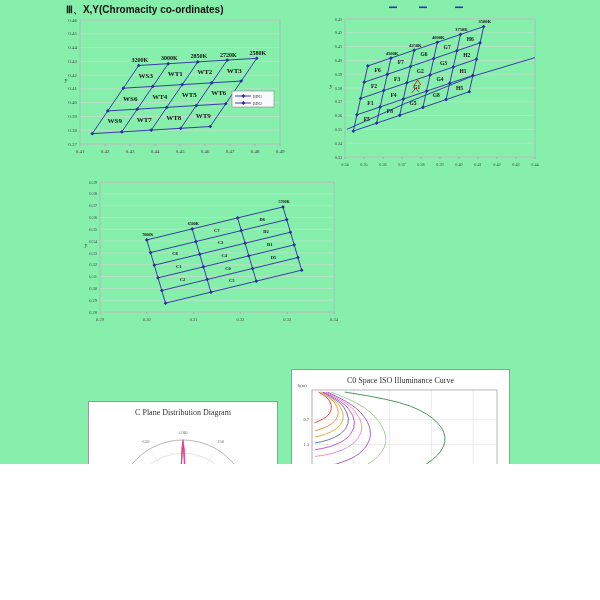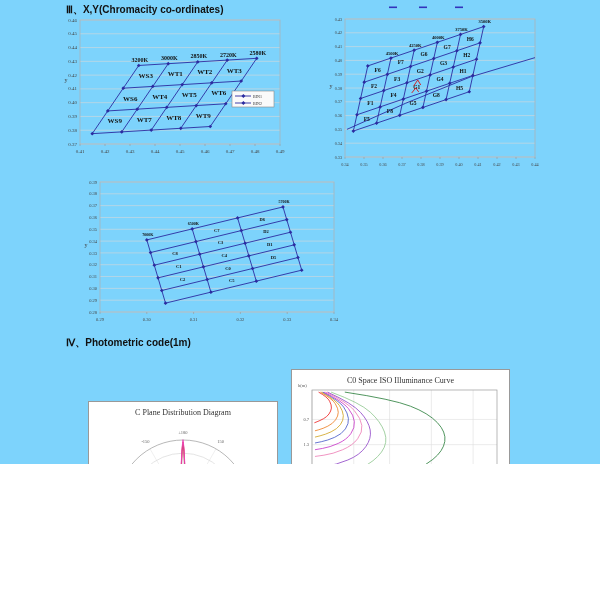--- a/index.html
+++ b/index.html
@@ -1,16 +1,16 @@
 <!DOCTYPE html>
 <html><head>
 <meta charset="utf-8">
 <style>
   html,body{margin:0;padding:0;background:#fff;}
-  #page{position:relative;width:600px;height:464px;background:#7dd3fc;overflow:hidden;
+  #page{position:relative;width:600px;height:464px;background:#86efac;overflow:hidden;
         font-family:"Liberation Sans",sans-serif;}
   .sec-title{position:absolute;font-family:"Liberation Sans",sans-serif;font-weight:bold;
              font-size:10px;color:#111;}
   .chart-box{position:absolute;}
   .framed{border:1px solid #999;background:#fff;}
   svg{display:block;}
 </style>
 </head>
 <body>
 <div id="page">
@@ -333,21 +333,20 @@
         <text x="104.85799999999995" y="92.02727272727273" font-size="4.5" fill="#111" text-anchor="middle" font-family="&quot;Liberation Serif&quot;,serif" font-weight="bold">C1</text>
         <text x="150.25399999999996" y="81.03636363636363" font-size="4.5" fill="#111" text-anchor="middle" font-family="&quot;Liberation Serif&quot;,serif" font-weight="bold">C4</text>
         <text x="195.65" y="70.04545454545453" font-size="4.5" fill="#111" text-anchor="middle" font-family="&quot;Liberation Serif&quot;,serif" font-weight="bold">D1</text>
         <text x="108.60199999999992" y="104.67272727272729" font-size="4.5" fill="#111" text-anchor="middle" font-family="&quot;Liberation Serif&quot;,serif" font-weight="bold">C2</text>
         <text x="153.99799999999996" y="93.6818181818182" font-size="4.5" fill="#111" text-anchor="middle" font-family="&quot;Liberation Serif&quot;,serif" font-weight="bold">C0</text>
         <text x="199.39399999999998" y="82.6909090909091" font-size="4.5" fill="#111" text-anchor="middle" font-family="&quot;Liberation Serif&quot;,serif" font-weight="bold">D5</text>
         <text x="157.74199999999993" y="106.32727272727273" font-size="4.5" fill="#111" text-anchor="middle" font-family="&quot;Liberation Serif&quot;,serif" font-weight="bold">C5</text>
       </svg>
     </div>
 
-<div class="sec-title" style="left:66px;top:336px;">Ⅳ、Photometric code(1m)</div>
 
 <div class="chart-box framed" style="left:88px;top:369px;width:188px;height:224px;margin-top:32px;">
       <svg width="188" height="224" viewBox="0 0 188 224">
         <text x="94" y="13" font-size="8" fill="#333" text-anchor="middle" font-family="&quot;Liberation Serif&quot;,serif" font-weight="normal">C Plane Distribution Diagram</text>
         <line x1="94" y1="170" x2="94" y2="38" stroke="#cfcfcf" stroke-width="0.6"></line>
         <line x1="61.00000000000001" y1="161.15767664977295" x2="127" y2="46.84232335022705" stroke="#e4e4e4" stroke-width="0.6"></line>
         <line x1="36.842323350227055" y1="137" x2="151.15767664977295" y2="71" stroke="#e4e4e4" stroke-width="0.6"></line>
         <line x1="28" y1="104" x2="160" y2="104" stroke="#cfcfcf" stroke-width="0.6"></line>
         <line x1="36.84232335022705" y1="71.00000000000001" x2="151.15767664977295" y2="137" stroke="#e4e4e4" stroke-width="0.6"></line>
         <line x1="61.00000000000001" y1="46.84232335022705" x2="127" y2="161.15767664977295" stroke="#e4e4e4" stroke-width="0.6"></line>

